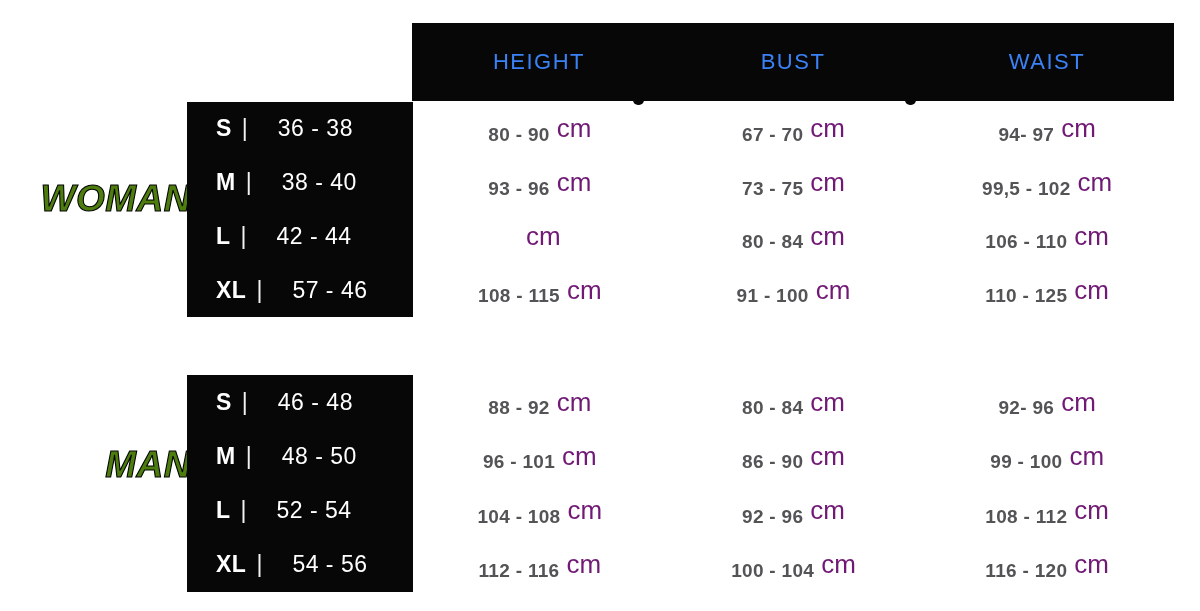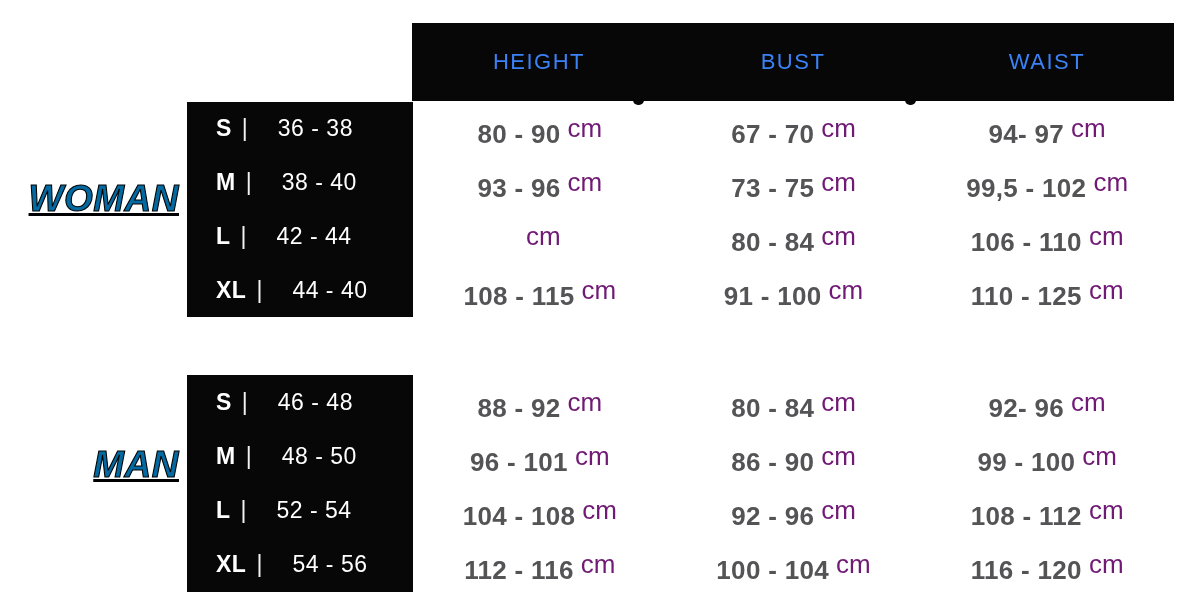--- a/index.html
+++ b/index.html
@@ -37,30 +37,29 @@
     width: 11px; height: 5px;
     background: #070707;
     border-radius: 0 0 6px 6px;
   }
   .notch-1 { left: 633px; }
   .notch-2 { left: 905px; }
 
   
   .section-label {
     position: absolute;
-    left: 4px; width: 175px;
+    left: 16px; width: 175px;
     text-align: right;
     font-style: italic;
     font-weight: 700;
     font-size: 37px;
     line-height: 38px;
-    color: #0369a1;
+    color: #4d7c0f;
     -webkit-text-stroke: 1.1px #000000;
     letter-spacing: 0.5px;
-    text-decoration: underline;
   }
   .woman-label { top: 180px; }
   .man-label   { top: 446px; }
 
   
   .size-box {
     position: absolute;
     left: 187px; width: 226px;
     background: #070707;
     display: grid;
@@ -91,21 +90,21 @@
   .woman-grid { top: 102px; height: 215px; }
   .man-grid   { top: 375px; height: 217px; }
   .cell {
     display: flex;
     align-items: center;
     justify-content: center;
     white-space: nowrap;
   }
   .val {
     font-weight: 700;
-    font-size: 26px;
+    font-size: 19px;
     color: #545456;
     letter-spacing: 0.3px;
     margin-top: 12px;
   }
   .unit {
     font-weight: 400;
     font-size: 26px;
     color: #701a75;
     margin-left: 7px;
   }
@@ -137,21 +136,21 @@
         <span class="rng">38 - 40</span>
     </div>
     <div class="size-row">
       <span class="sz">L</span>
         <span class="sep">|</span>
         <span class="rng">42 - 44</span>
     </div>
     <div class="size-row">
       <span class="sz">XL</span>
         <span class="sep">|</span>
-        <span class="rng">44 - 40</span>
+        <span class="rng">57 - 46</span>
     </div>
   </div>
 
   <div class="data-grid woman-grid">
     <div class="cell">
         <span class="val">80 - 90</span>
         <span class="unit">cm</span>
       </div>
     <div class="cell">
         <span class="val">67 - 70</span>

